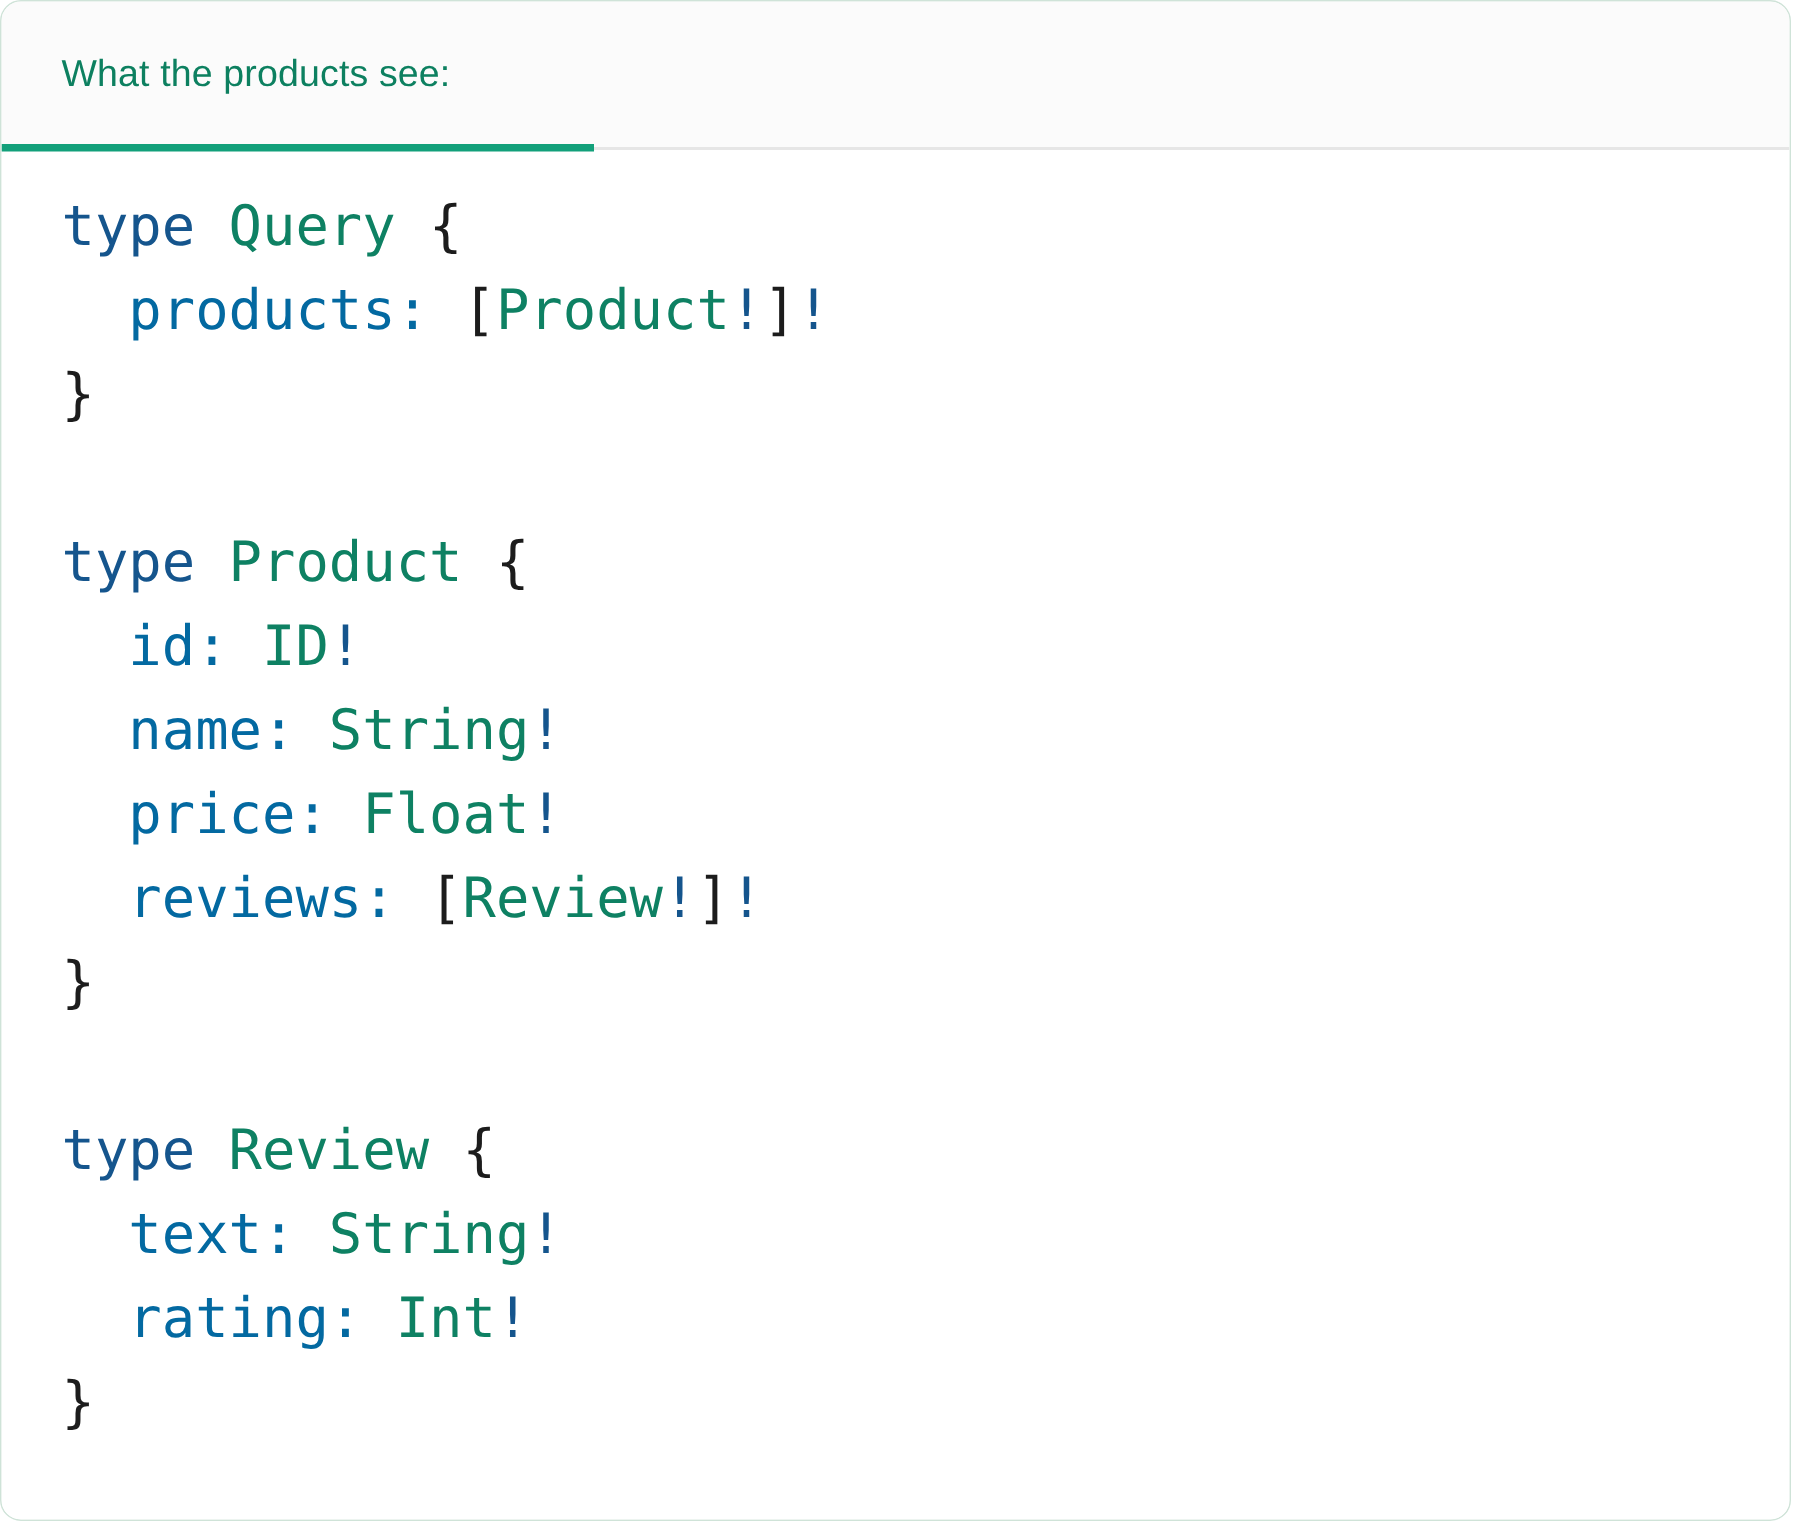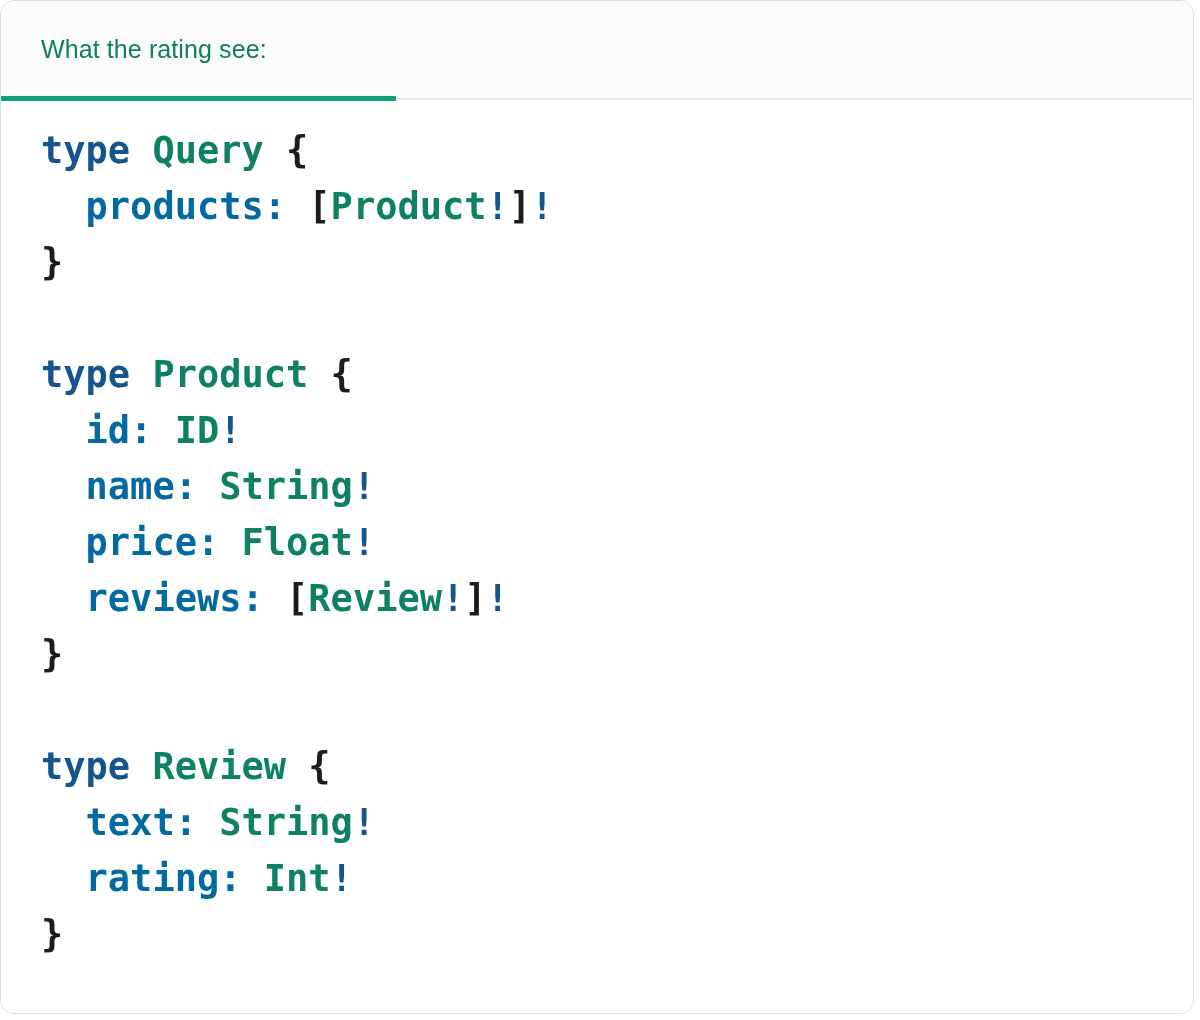--- a/index.html
+++ b/index.html
@@ -76,41 +76,41 @@
     box-sizing: border-box;
     overflow: hidden;
   }
   .code {
     margin: 0;
     font-family: "DejaVu Sans Mono", monospace;
     font-size: 37px;
     line-height: 56px;
     white-space: pre;
     color: #1c1c1c;
-    font-weight: 700;
+    font-weight: 400;
     letter-spacing: 0px;
   }
   .code-line {
     height: 56px;
     white-space: pre;
   }
   .tok-kw   { color: #15558d; }
   .tok-type { color: #0e8163; }
   .tok-bang { color: #15558d; }
   .tok-pun  { color: #1c1c1c; }
   .tok-fld  { color: #0369a1; }
 </style>
 </head>
 <body>
 
 <div class="card">
 
   <div class="tabbar">
     <div class="tab">
-      <span class="tab-label">What the rating see:</span>
+      <span class="tab-label">What the products see:</span>
     </div>
     <div class="tab-underline"></div>
   </div>
 
   <div class="code-body">
     <pre class="code" id="code-root"><div class="code-line"><span class="tok-kw">type</span><span class="tok-pun"> </span><span class="tok-type">Query</span><span class="tok-pun"> {</span></div><div class="code-line"><span class="tok-fld">  products:</span><span class="tok-pun"> [</span><span class="tok-type">Product</span><span class="tok-bang">!</span><span class="tok-pun">]</span><span class="tok-bang">!</span></div><div class="code-line"><span class="tok-pun">}</span></div><div class="code-line">​</div><div class="code-line"><span class="tok-kw">type</span><span class="tok-pun"> </span><span class="tok-type">Product</span><span class="tok-pun"> {</span></div><div class="code-line"><span class="tok-fld">  id:</span><span class="tok-pun"> </span><span class="tok-type">ID</span><span class="tok-bang">!</span></div><div class="code-line"><span class="tok-fld">  name:</span><span class="tok-pun"> </span><span class="tok-type">String</span><span class="tok-bang">!</span></div><div class="code-line"><span class="tok-fld">  price:</span><span class="tok-pun"> </span><span class="tok-type">Float</span><span class="tok-bang">!</span></div><div class="code-line"><span class="tok-fld">  reviews:</span><span class="tok-pun"> [</span><span class="tok-type">Review</span><span class="tok-bang">!</span><span class="tok-pun">]</span><span class="tok-bang">!</span></div><div class="code-line"><span class="tok-pun">}</span></div><div class="code-line">​</div><div class="code-line"><span class="tok-kw">type</span><span class="tok-pun"> </span><span class="tok-type">Review</span><span class="tok-pun"> {</span></div><div class="code-line"><span class="tok-fld">  text:</span><span class="tok-pun"> </span><span class="tok-type">String</span><span class="tok-bang">!</span></div><div class="code-line"><span class="tok-fld">  rating:</span><span class="tok-pun"> </span><span class="tok-type">Int</span><span class="tok-bang">!</span></div><div class="code-line"><span class="tok-pun">}</span></div></pre>
   </div>
 
 </div>
 

